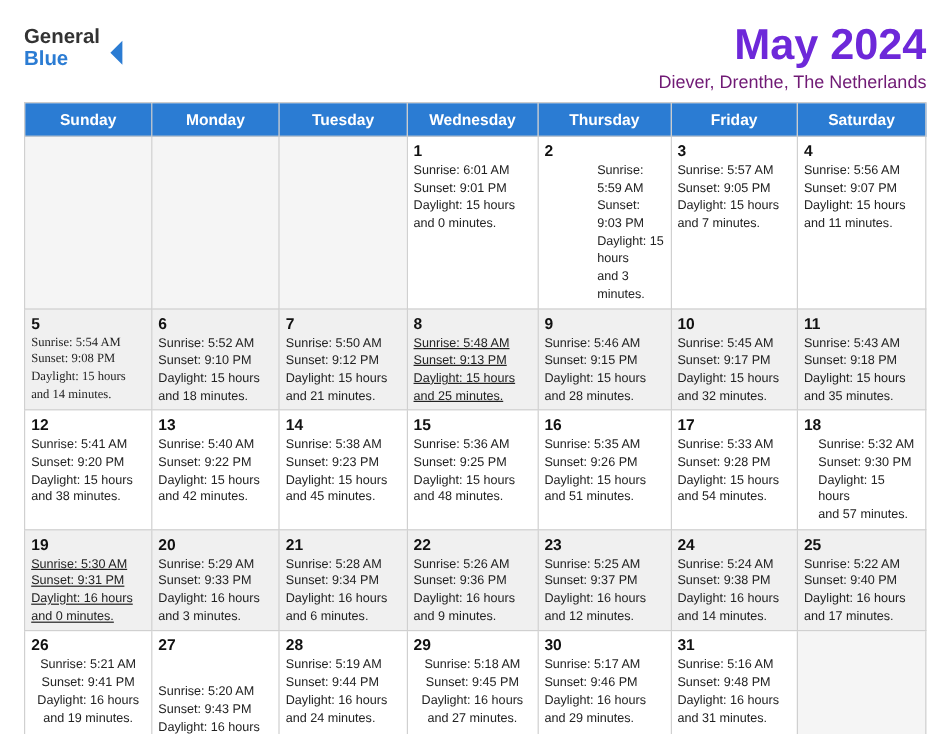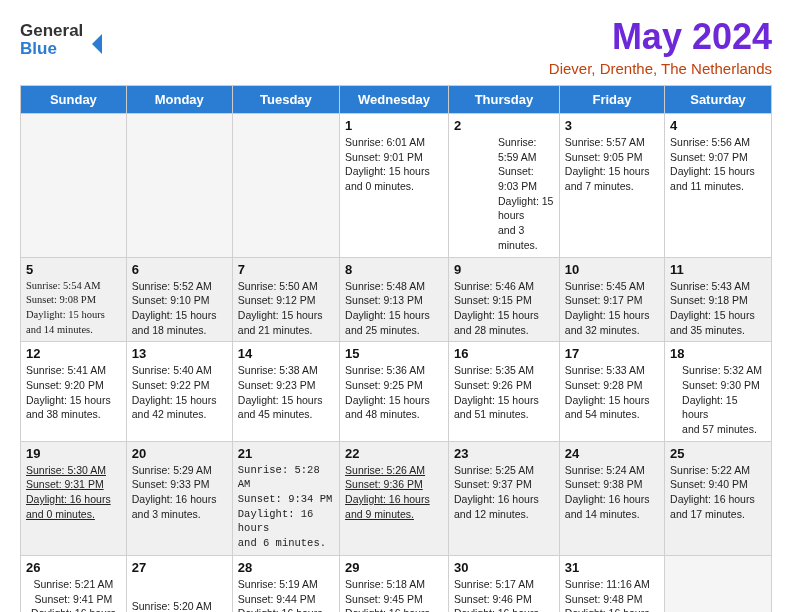--- a/index.html
+++ b/index.html
@@ -28,21 +28,21 @@
     .title-block {
       text-align: right;
     }
     .month-year {
       font-size: 36px;
       font-weight: bold;
       color: #6d28d9;
     }
     .location {
       font-size: 15px;
-      color: #c2410c;
+      color: #701a75;
       margin-top: 2px;
     }
     .calendar {
       width: 100%;
       border-collapse: collapse;
       font-size: 11px;
     }
     .calendar th {
       background: #2b7cd3;
       color: #fff;
@@ -159,21 +159,21 @@
           </td>
           <td>
             <div class="day-number">7</div>
             <div class="day-info" style="white-space: pre-line;">Sunrise: 5:50 AM
 Sunset: 9:12 PM
 Daylight: 15 hours
 and 21 minutes.</div>
           </td>
           <td>
             <div class="day-number">8</div>
-            <div class="day-info" style="white-space: pre-line;">Sunrise: 5:48 AM
+            <div class="day-info" style="white-space: pre-line; text-decoration: underline;">Sunrise: 5:48 AM
 Sunset: 9:13 PM
 Daylight: 15 hours
 and 25 minutes.</div>
           </td>
           <td>
             <div class="day-number">9</div>
             <div class="day-info" style="white-space: pre-line;">Sunrise: 5:46 AM
 Sunset: 9:15 PM
 Daylight: 15 hours
 and 28 minutes.</div>
@@ -254,28 +254,28 @@
           </td>
           <td>
             <div class="day-number">20</div>
             <div class="day-info" style="white-space: pre-line;">Sunrise: 5:29 AM
 Sunset: 9:33 PM
 Daylight: 16 hours
 and 3 minutes.</div>
           </td>
           <td>
             <div class="day-number">21</div>
-            <div class="day-info" style="white-space: pre-line; font-family: Liberation Mono, monospace;">Sunrise: 5:28 AM
+            <div class="day-info" style="white-space: pre-line;">Sunrise: 5:28 AM
 Sunset: 9:34 PM
 Daylight: 16 hours
 and 6 minutes.</div>
           </td>
           <td>
             <div class="day-number">22</div>
-            <div class="day-info" style="white-space: pre-line; text-decoration: underline;">Sunrise: 5:26 AM
+            <div class="day-info" style="white-space: pre-line;">Sunrise: 5:26 AM
 Sunset: 9:36 PM
 Daylight: 16 hours
 and 9 minutes.</div>
           </td>
           <td>
             <div class="day-number">23</div>
             <div class="day-info" style="white-space: pre-line;">Sunrise: 5:25 AM
 Sunset: 9:37 PM
 Daylight: 16 hours
 and 12 minutes.</div>
@@ -312,35 +312,35 @@
           </td>
           <td>
             <div class="day-number">28</div>
             <div class="day-info" style="white-space: pre-line;">Sunrise: 5:19 AM
 Sunset: 9:44 PM
 Daylight: 16 hours
 and 24 minutes.</div>
           </td>
           <td>
             <div class="day-number">29</div>
-            <div class="day-info" style="white-space: pre-line;">Sunrise: 5:18 AM
+            <div class="day-info" style="white-space: pre-line; text-align: center;">Sunrise: 5:18 AM
 Sunset: 9:45 PM
 Daylight: 16 hours
 and 27 minutes.</div>
           </td>
           <td>
             <div class="day-number">30</div>
             <div class="day-info" style="white-space: pre-line;">Sunrise: 5:17 AM
 Sunset: 9:46 PM
 Daylight: 16 hours
 and 29 minutes.</div>
           </td>
           <td>
             <div class="day-number">31</div>
-            <div class="day-info" style="white-space: pre-line;">Sunrise: 11:16 AM
+            <div class="day-info" style="white-space: pre-line;">Sunrise: 5:16 AM
 Sunset: 9:48 PM
 Daylight: 16 hours
 and 31 minutes.</div>
           </td>
           <td class="empty"></td>
         </tr>
       </tbody>
   </table>
 </div>
 

